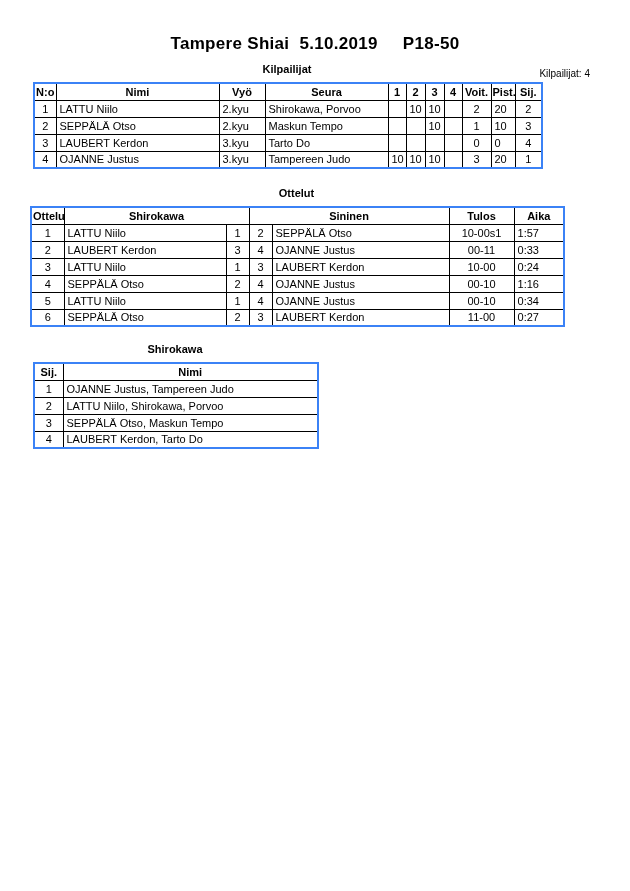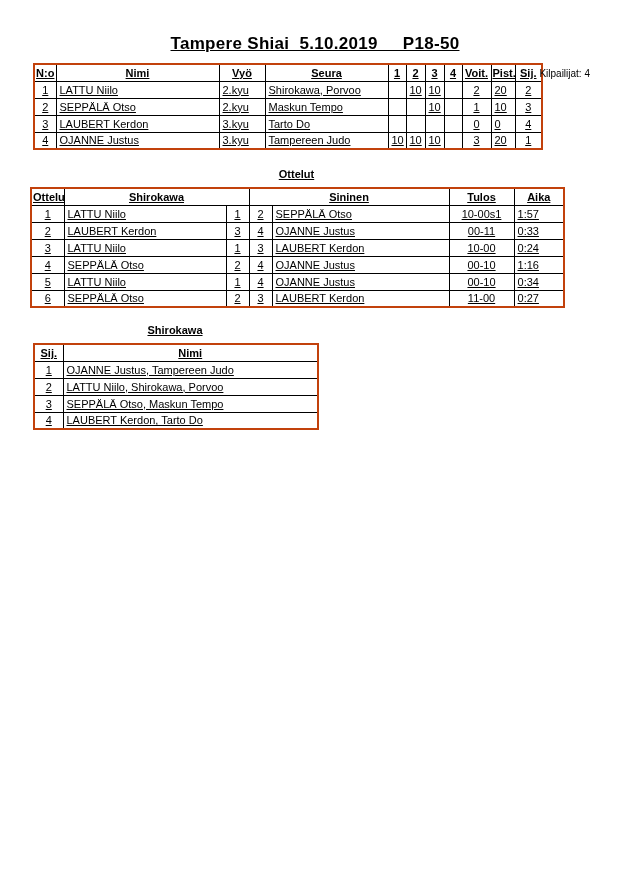--- a/index.html
+++ b/index.html
@@ -2,55 +2,56 @@
 <html><head>
 <meta charset="utf-8">
 <style>
   * { box-sizing: border-box; }
   html, body { margin: 0; padding: 0; }
   body {
     width: 630px; height: 891px;
     background: #ffffff; color: #000;
     font-family: "Liberation Sans", sans-serif;
   }
-  .page { position: relative; width: 630px; height: 829px; overflow: hidden; background: #fff; text-decoration: underline; }
+  .page { position: relative; width: 630px; height: 829px; overflow: hidden; background: #fff; }
   .title {
     margin: 0; padding-top: 34px;
     text-align: center; font-size: 17px; font-weight: bold;
     white-space: pre; letter-spacing: 0.3px;
   }
   .count { position: absolute; top: 68px; right: 40px; font-size: 10px; }
   .section { margin-left: 33px; }
   .sec1 { width: 508px; margin-top: 9px; }
   .sec2 { margin-left: 30px; width: 533px; margin-top: 18px; }
   .sec3 { width: 284px; margin-top: 16px; }
   .sec-heading { font-size: 11px; font-weight: bold; text-align: center; }
   table {
     border-collapse: collapse; table-layout: fixed;
-    border: 2px solid #c2410c; font-size: 11px; margin-top: 7px;
+    border: 2px solid #3b82f6; font-size: 11px; margin-top: 7px;
     width: 100%;
   }
   th, td {
     border: 1px solid #000; height: 17px;
     padding: 0 3px; overflow: hidden; white-space: nowrap;
   }
   th { font-weight: bold; text-align: center; padding: 0 1px; }
   td.l { text-align: left; }
   td.c { text-align: center; padding: 0 1px; }
   td.r { text-align: left; }
 </style>
 </head>
 <body>
 
 <div class="page">
 
   <h1 class="title">Tampere Shiai  5.10.2019     P18-50</h1>
   <div class="count">Kilpailijat: 4</div>
 
   <div class="section sec1">
+    <div class="sec-heading">Kilpailijat</div>
     <table>
       <colgroup>
         <col style="width:22px">
           <col style="width:163px">
           <col style="width:46px">
           <col style="width:123px">
         <col style="width:18px">
           <col style="width:19px">
           <col style="width:19px">
           <col style="width:18px">

